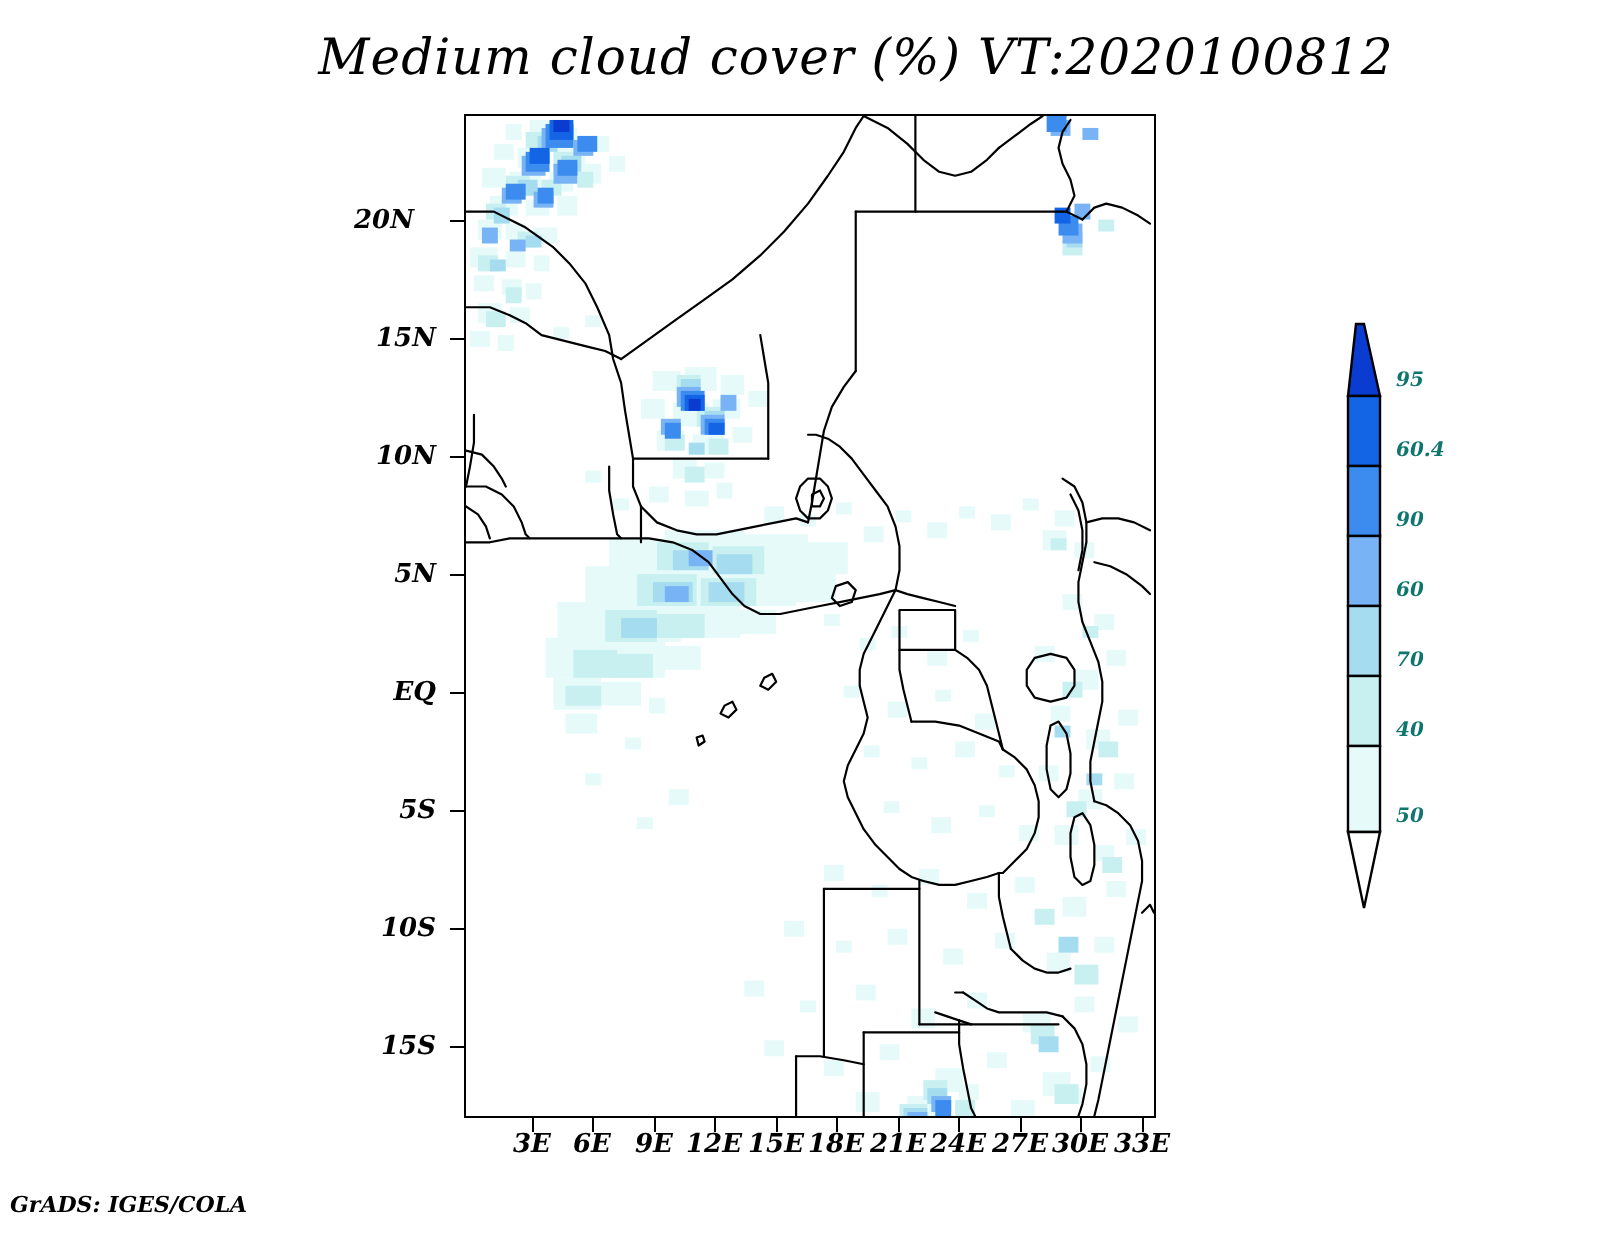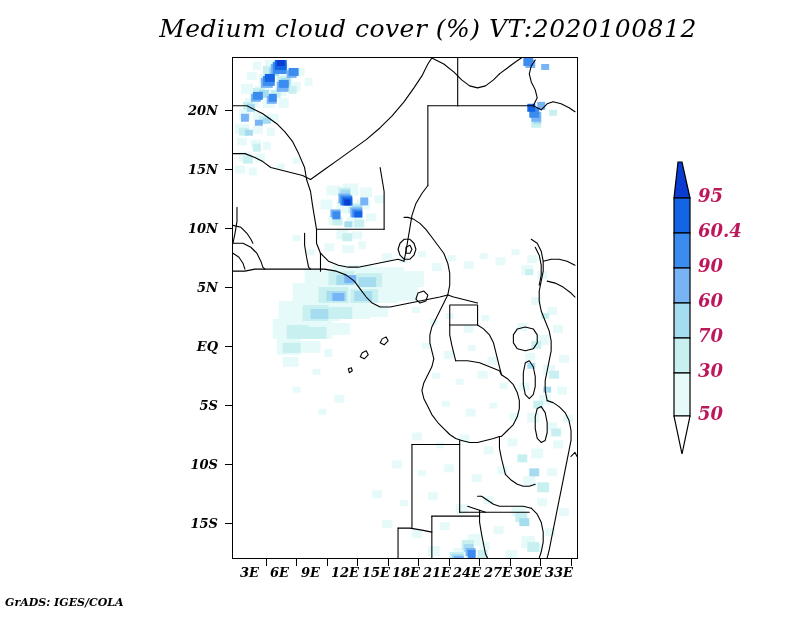--- a/index.html
+++ b/index.html
@@ -75,20 +75,21 @@
     font-family: "DejaVu Serif", "Liberation Serif", serif;
     font-style: italic;
     font-weight: bold;
     font-size: 13px;
     color: #000000;
     white-space: nowrap;
   }
   .lab-x {
     position: absolute;
     width: 52px;
+    text-align: center;
     top: 565px;
     font-family: "DejaVu Serif", "Liberation Serif", serif;
     font-style: italic;
     font-weight: bold;
     font-size: 13px;
     color: #000000;
     white-space: nowrap;
   }
 
   
@@ -102,22 +103,22 @@
   #cbar-svg {
     position: absolute;
     left: 0; top: 0;
   }
   .cbar-label {
     position: absolute;
     left: 38px;
     font-family: "DejaVu Serif", "Liberation Serif", serif;
     font-style: italic;
     font-weight: bold;
-    font-size: 18px;
-    color: #be185d;
+    font-size: 10px;
+    color: #0f766e;
     white-space: nowrap;
   }
 
   
   #footer {
     position: absolute;
     left: 5px;
     top: 596px;
     font-family: "DejaVu Serif", "Liberation Serif", serif;
     font-style: italic;
@@ -524,21 +525,21 @@
       <path d="M166,472 L166,484 L166,496 L166,502"></path>
 
       <path d="M300,452 L306,458 L310,466 L312,476 L312,486 L310,496 L308,502"></path>
 
       <path d="M340,400 L344,396 L346,400"></path>
     </svg>
   </div>
 
   <div>
     <div class="tick-y" style="top:110px"></div>
-    <div class="lab-y" style="top:103px; left:160px">20N</div>
+    <div class="lab-y" style="top:103px; left:149px">20N</div>
     <div class="tick-y" style="top:169px"></div>
     <div class="lab-y" style="top:162px; left:160px">15N</div>
     <div class="tick-y" style="top:228px"></div>
     <div class="lab-y" style="top:221px; left:160px">10N</div>
     <div class="tick-y" style="top:287px"></div>
     <div class="lab-y" style="top:280px; left:160px">5N</div>
     <div class="tick-y" style="top:346px"></div>
     <div class="lab-y" style="top:339px; left:160px">EQ</div>
     <div class="tick-y" style="top:405px"></div>
     <div class="lab-y" style="top:398px; left:160px">5S</div>
@@ -591,19 +592,19 @@
       <rect x="14" y="213" width="16" height="43" fill="#E6FAFA" stroke="#000000" stroke-width="1.2"></rect>
 
       <polygon points="14,256 30,256 22,294 22,294" fill="#FFFFFF" stroke="#000000" stroke-width="1.2"></polygon>
     </svg>
 
     <div class="cbar-label" style="top:25px">95</div>
     <div class="cbar-label" style="top:60px">60.4</div>
     <div class="cbar-label" style="top:95px">90</div>
     <div class="cbar-label" style="top:130px">60</div>
     <div class="cbar-label" style="top:165px">70</div>
-    <div class="cbar-label" style="top:200px">30</div>
+    <div class="cbar-label" style="top:200px">40</div>
     <div class="cbar-label" style="top:243px">50</div>
   </div>
 
   <div id="footer">GrADS: IGES/COLA</div>
 
 </div>
 
 </body></html>

